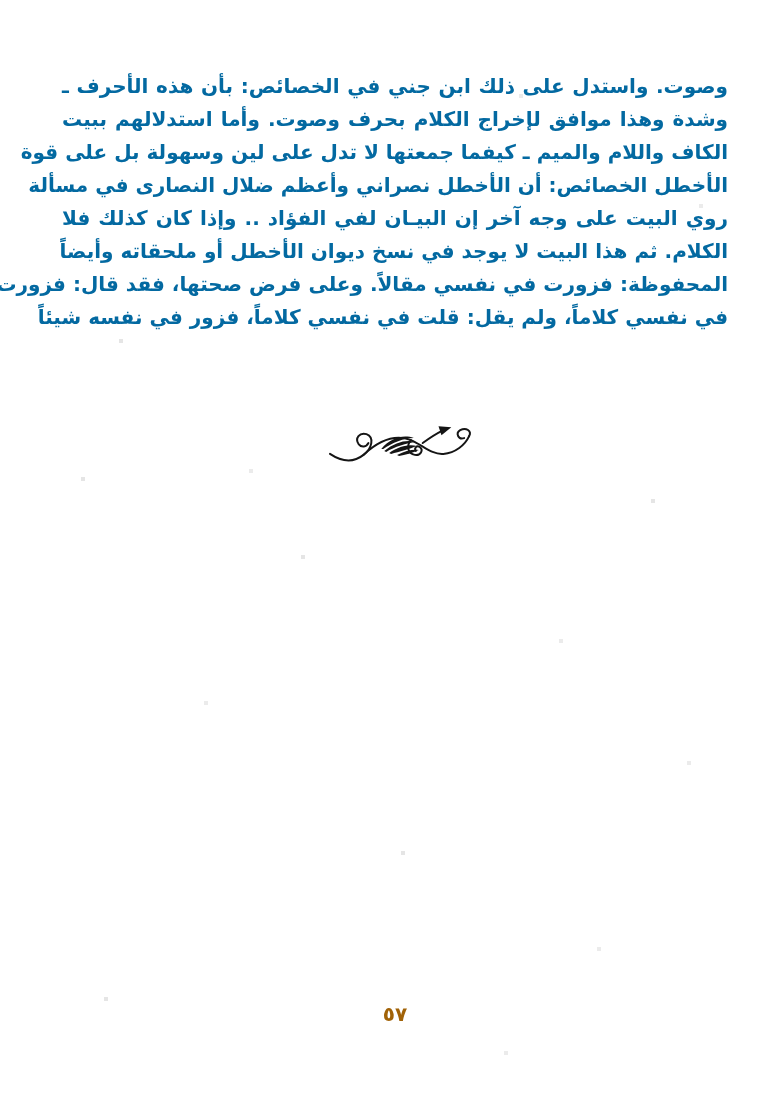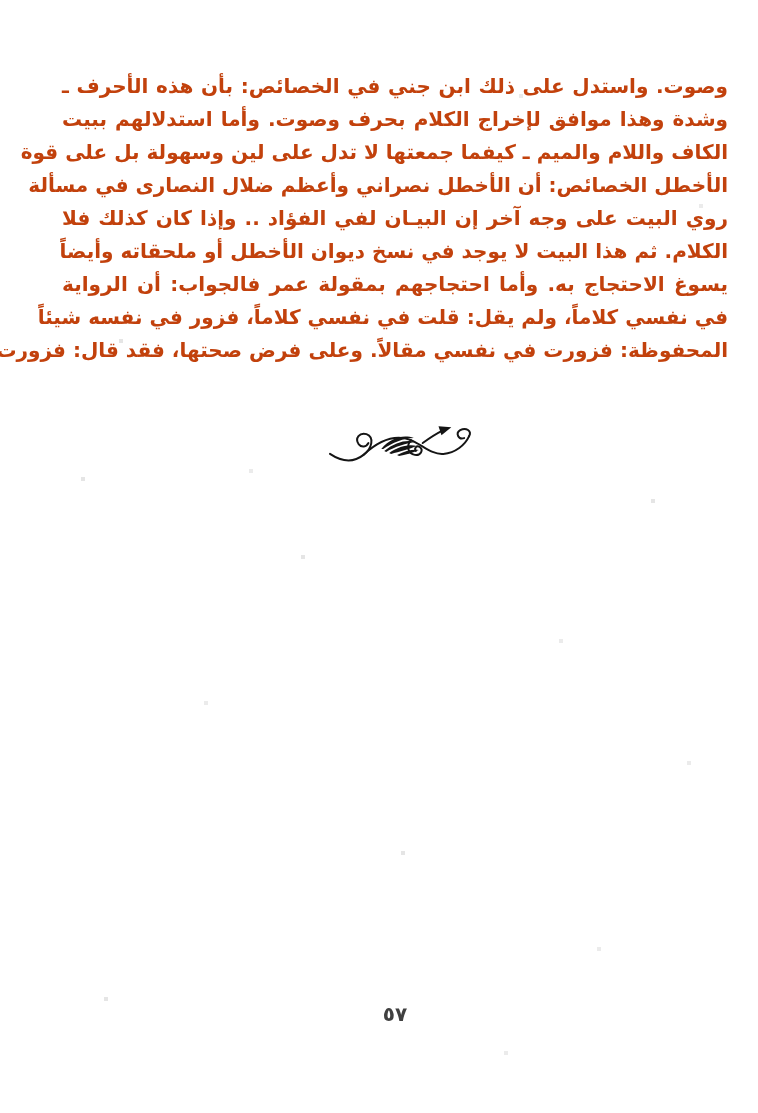--- a/index.html
+++ b/index.html
@@ -14,21 +14,21 @@
     background: #ffffff;
     overflow: hidden;
     font-family: "DejaVu Sans", sans-serif;
   }
   .text-block {
     position: absolute;
     top: 70px;
     left: 62px;
     right: 30px;
     direction: rtl;
-    color: #c2410c;
+    color: #0369a1;
   }
   .text-line {
     height: 33px;
     line-height: 33px;
     font-size: 20px;
     font-weight: bold;
     text-align: justify;
     text-align-last: justify;
     white-space: nowrap;
     letter-spacing: 0.1px;
@@ -46,21 +46,21 @@
     height: 100%;
   }
   .page-number {
     position: absolute;
     top: 1002px;
     left: 359px;
     width: 72px;
     text-align: center;
     font-size: 20px;
     font-weight: bold;
-    color: #404040;
+    color: #a16207;
     direction: rtl;
   }
   
   .scan-noise {
     position: absolute;
     top: 0; left: 0;
     width: 2px; height: 2px;
     background: transparent;
     box-shadow:
       120px 340px 0 1px rgba(0,0,0,0.10),
@@ -84,23 +84,22 @@
 
 <div class="page">
 
   <div class="text-block">
     <div class="text-line">وصوت. واستدل على ذلك ابن جني في الخصائص: بأن هذه الأحرف ـ</div>
     <div class="text-line">وشدة وهذا موافق لإخراج الكلام بحرف وصوت. وأما استدلالهم ببيت</div>
     <div class="text-line">الكاف واللام والميم ـ كيفما جمعتها لا تدل على لين وسهولة بل على قوة</div>
     <div class="text-line">الأخطل الخصائص: أن الأخطل نصراني وأعظم ضلال النصارى في مسألة</div>
     <div class="text-line">روي البيت على وجه آخر إن البيـان لفي الفؤاد .. وإذا كان كذلك فلا</div>
     <div class="text-line">الكلام. ثم هذا البيت لا يوجد في نسخ ديوان الأخطل أو ملحقاته وأيضاً</div>
-    <div class="text-line">يسوغ الاحتجاج به. وأما احتجاجهم بمقولة عمر فالجواب: أن الرواية</div>
+    <div class="text-line">المحفوظة: فزورت في نفسي مقالاً. وعلى فرض صحتها، فقد قال: فزورت</div>
     <div class="text-line">في نفسي كلاماً، ولم يقل: قلت في نفسي كلاماً، فزور في نفسه شيئاً</div>
-    <div class="text-line">المحفوظة: فزورت في نفسي مقالاً. وعلى فرض صحتها، فقد قال: فزورت</div>
   </div>
 
   <div class="ornament">
     <svg viewBox="0 0 150 42" xmlns="http://www.w3.org/2000/svg">
       <g stroke="#151515" stroke-width="2" fill="none" stroke-linecap="round">
 
         <path d="M2,28 C14,36 26,37 36,29 C45,22 47,11 39,8 C32,6 27,12 31,18 C34,22 39,21 41,17"></path>
 
         <path d="M36,29 C52,14 68,8 84,14 C96,19 105,29 117,28 C129,27 139,19 143,10"></path>
 

